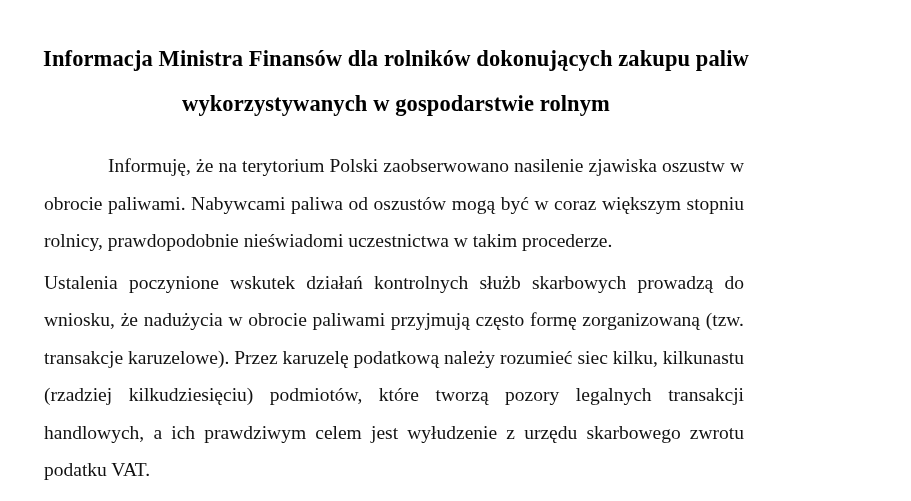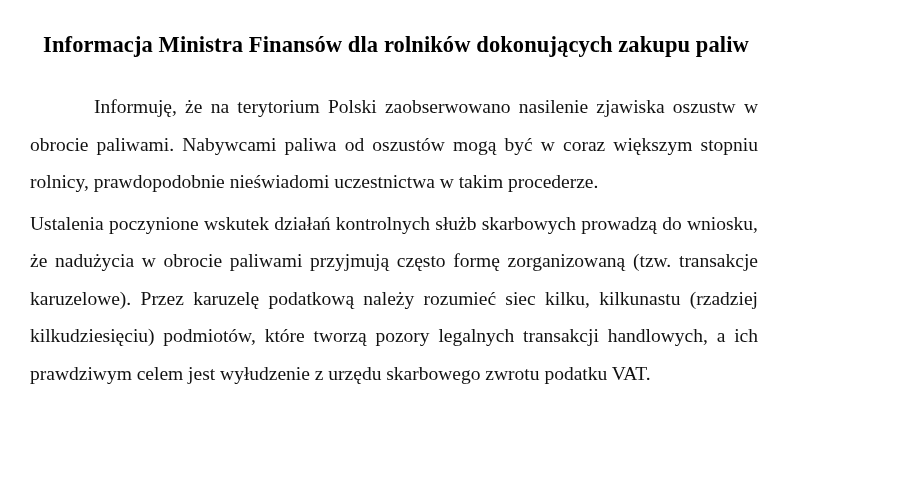--- a/index.html
+++ b/index.html
@@ -13,21 +13,21 @@
     overflow: hidden;
     font-family: "Liberation Serif", serif;
     color: #000000;
   }
   .page {
     position: relative;
     width: 792px;
     height: 501px;
     background: #ffffff;
     box-sizing: border-box;
-    padding: 0;
+    padding: 14px;
   }
   .doc-title {
     margin: 0;
     padding: 0;
     font-family: "Liberation Serif", serif;
     font-weight: bold;
     font-size: 22.5px;
     line-height: 42px;
     text-align: center;
     letter-spacing: 0.1px;
@@ -58,20 +58,21 @@
     margin-top: 0;
   }
 </style>
 </head>
 <body>
 
 <div class="page">
 
   <h1 class="doc-title title-line-1">Informacja Ministra Finansów dla rolników dokonujących zakupu paliw</h1>
 
+  <h1 class="doc-title title-line-2">wykorzystywanych w gospodarstwie rolnym</h1>
 
   <div class="body-block">
     <p class="para indented">Informuję, że na terytorium Polski zaobserwowano nasilenie zjawiska oszustw w obrocie paliwami. Nabywcami paliwa od oszustów mogą być w coraz większym stopniu rolnicy, prawdopodobnie nieświadomi uczestnictwa w takim procederze.</p>
 
     <p class="para">Ustalenia poczynione wskutek działań kontrolnych służb skarbowych prowadzą do wniosku, że nadużycia w obrocie paliwami przyjmują często formę zorganizowaną (tzw. transakcje karuzelowe). Przez karuzelę podatkową należy rozumieć siec kilku, kilkunastu (rzadziej kilkudziesięciu) podmiotów, które tworzą pozory legalnych transakcji handlowych, a ich prawdziwym celem jest wyłudzenie z urzędu skarbowego zwrotu podatku VAT.</p>
   </div>
 
 </div>
 
 </body></html>

